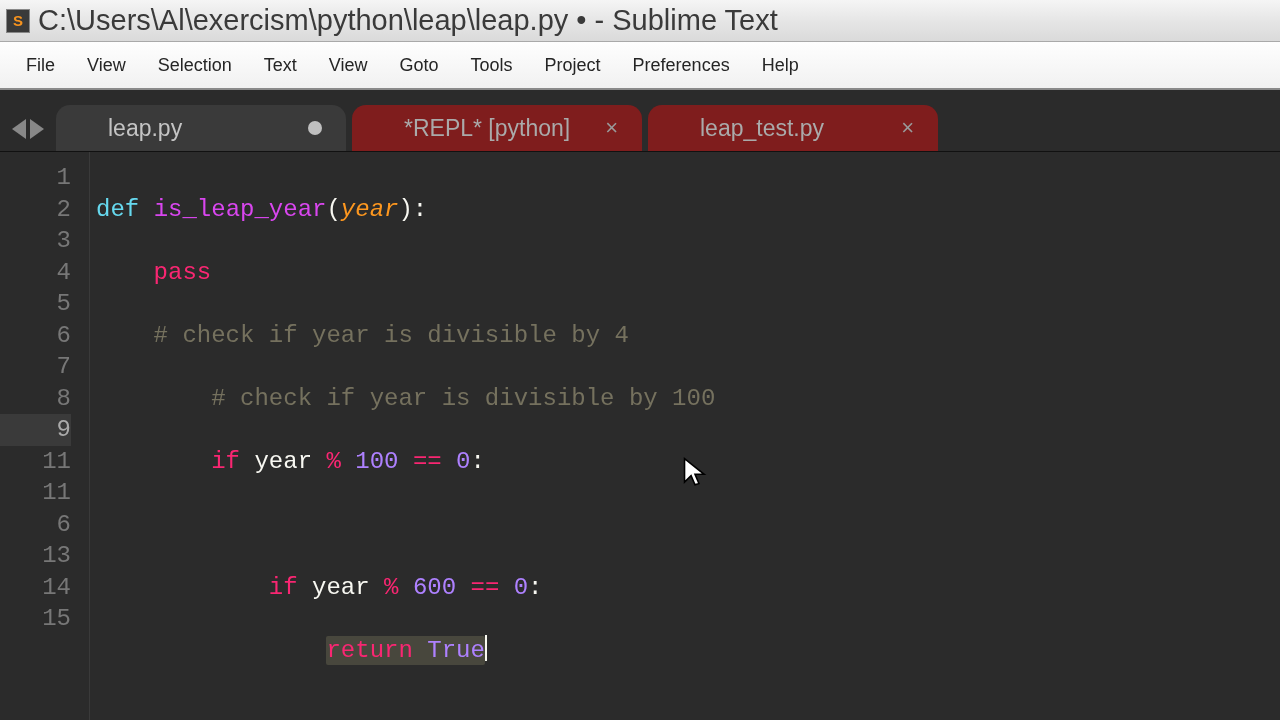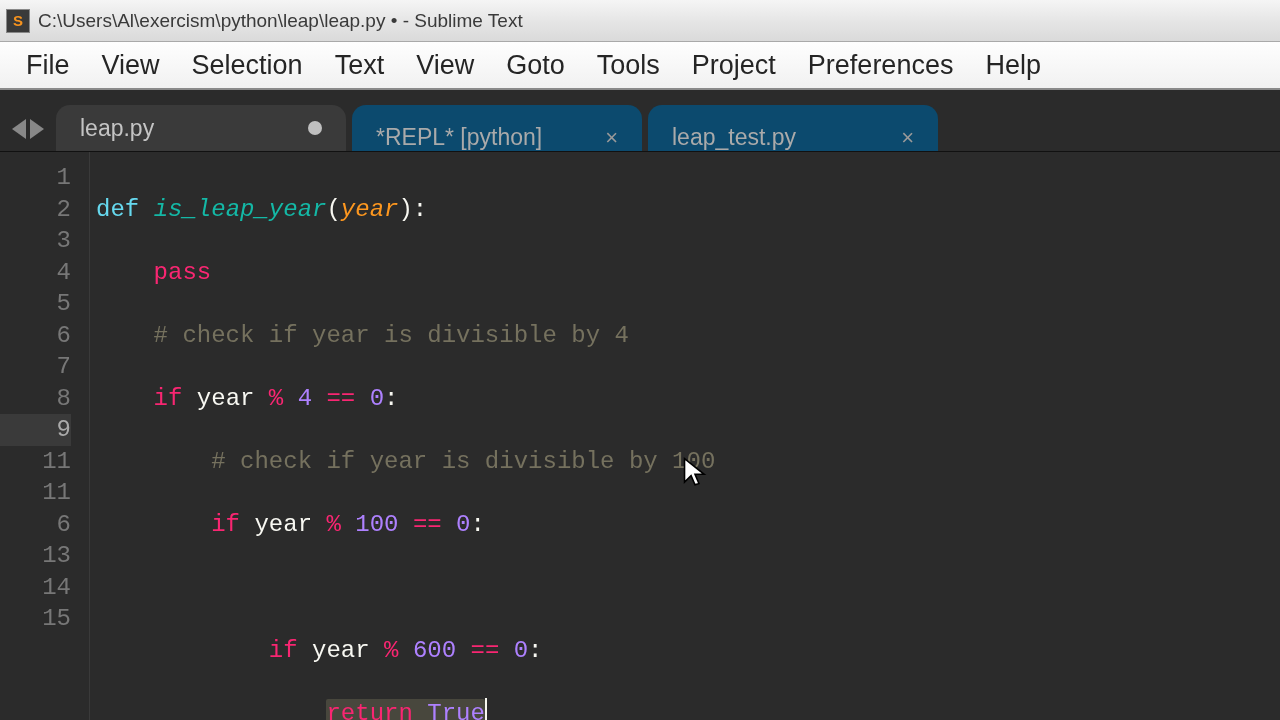--- a/index.html
+++ b/index.html
@@ -17,36 +17,36 @@
     gap: 8px;
   }
   .app-icon {
     width: 24px; height: 24px;
     background: #3a3a3a;
     display: flex; align-items: center; justify-content: center;
     font-size: 15px; font-weight: bold; color: #f7931e;
     border: 1px solid #888;
   }
   .title-text {
-    font-size: 19px;
+    font-size: 29px;
     color: #3a3a3a;
   }
 
   
   .menubar {
     height: 48px;
     background: linear-gradient(to bottom, #fefefe 0%, #f1f1f1 100%);
     border-bottom: 2px solid #8a8a8a;
     display: flex;
     align-items: center;
     padding-left: 10px;
     gap: 0;
   }
   .menu-item {
-    font-size: 27px;
+    font-size: 18px;
     color: #252525;
     padding: 4px 16px;
     cursor: default;
   }
 
   
   .tab-area {
     height: 62px;
     background: #2b2b2b;
     display: flex;
@@ -75,22 +75,22 @@
     min-width: 290px;
     background: #3a3a3a;
     border-radius: 14px 14px 0 0;
     display: flex;
     align-items: center;
     padding: 0 24px;
     margin-right: 6px;
     color: #c4c4c4;
     font-size: 23px;
   }
-  .tab.inactive { background: #0c4a6e; color: #aaa; align-items: flex-end; }
-  .tab .tab-label { flex: 1; }
+  .tab.inactive { background: #7f1d1d; color: #aaa; }
+  .tab .tab-label { flex: 1; margin-left: 28px; }
   .tab .dirty {
     width: 14px; height: 14px; border-radius: 50%;
     background: #bfbfbf;
     margin-left: auto;
   }
   .tab .close-x {
     margin-left: auto;
     font-size: 22px;
     color: #999;
   }
@@ -119,21 +119,21 @@
   .code {
     flex: 1;
     padding: 10px 0 0 6px;
     color: #d0d0d0;
     white-space: pre;
     position: relative;
   }
   .line { height: 31.5px; }
 
   .kw-blue { color: #66d9ef; }
-  .kw-green { color: #14b8a6; font-style: italic; }
+  .kw-green { color: #d946ef; }
   .kw-orange { color: #fd971f; font-style: italic; }
   .kw-red { color: #f92672; }
   .kw-purple { color: #ae81ff; }
   .kw-comment { color: #75715e; }
   .kw-white { color: #f8f8f2; }
 
   .selection {
     background: #48473d;
     border-radius: 2px;
     padding: 1px 0;
@@ -211,21 +211,20 @@
       <div class="ln">11</div>
       <div class="ln">6</div>
       <div class="ln">13</div>
       <div class="ln">14</div>
       <div class="ln">15</div>
     </div>
   <div class="code">
 <div class="line"><span class="kw-blue">def</span><span class="kw-white"> </span><span class="kw-green">is_leap_year</span><span class="kw-white">(</span><span class="kw-orange">year</span><span class="kw-white">):</span></div>
 <div class="line"><span>    </span><span class="kw-red">pass</span></div>
 <div class="line"><span>    </span><span class="kw-comment"># check if year is divisible by 4</span></div>
-<div class="line"><span>    </span><span class="kw-red">if</span><span> </span><span class="kw-white">year</span><span class="kw-red"> % </span><span class="kw-purple">4</span><span class="kw-red"> == </span><span class="kw-purple">0</span><span class="kw-white">:</span></div>
 <div class="line"><span>        </span><span class="kw-comment"># check if year is divisible by 100</span></div>
 <div class="line"><span>        </span><span class="kw-red">if</span><span> </span><span class="kw-white">year</span><span class="kw-red"> % </span><span class="kw-purple">100</span><span class="kw-red"> == </span><span class="kw-purple">0</span><span class="kw-white">:</span></div>
 <div class="line"><span>            </span></div>
 <div class="line"><span>            </span><span class="kw-red">if</span><span> </span><span class="kw-white">year</span><span class="kw-red"> % </span><span class="kw-purple">600</span><span class="kw-red"> == </span><span class="kw-purple">0</span><span class="kw-white">:</span></div>
 <div class="line"><span>                </span><span class="selection"><span class="kw-red">return</span><span class="kw-white"> </span><span class="kw-purple">True</span></span><span class="caret"></span></div>
 
 
 
 
 

